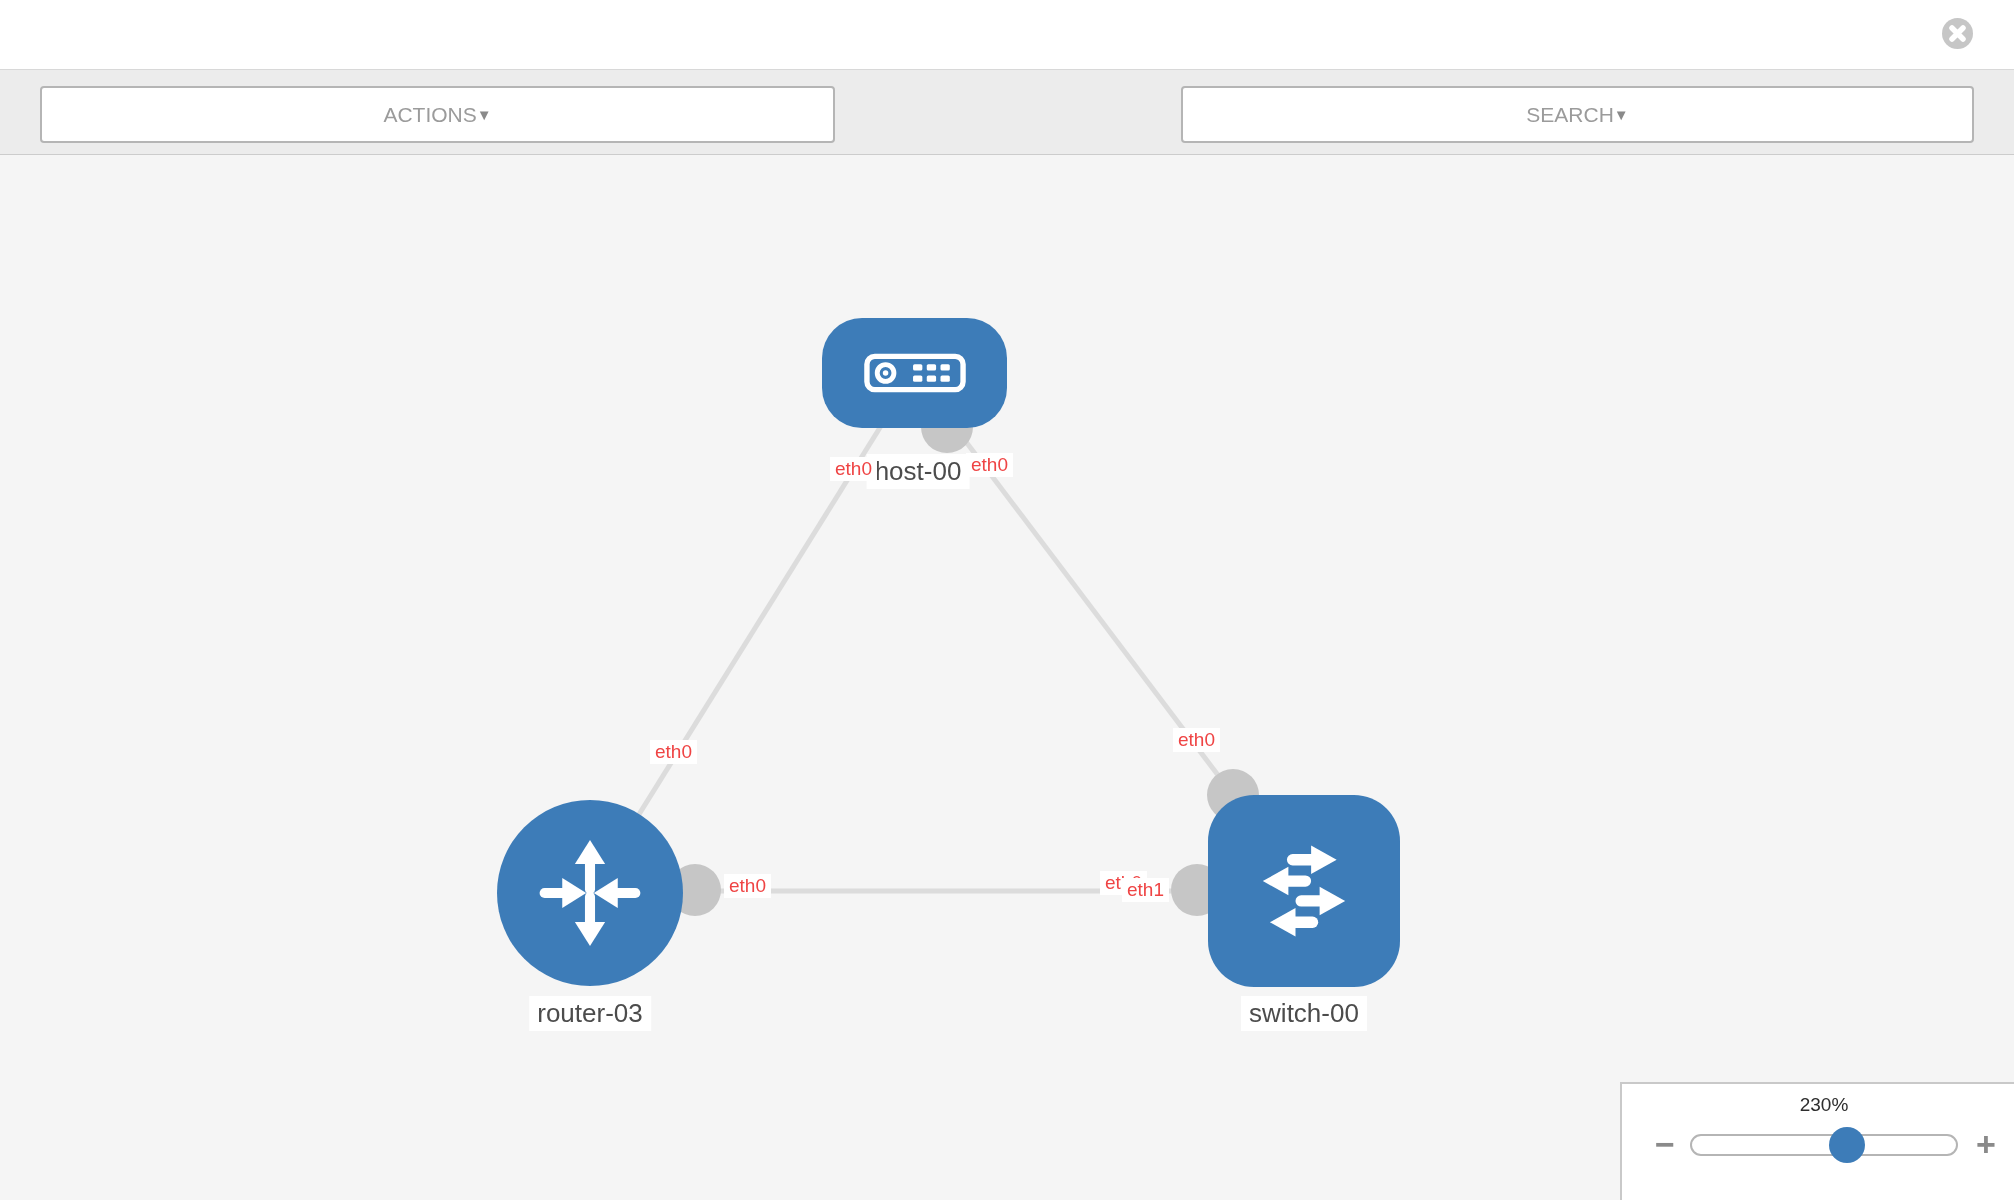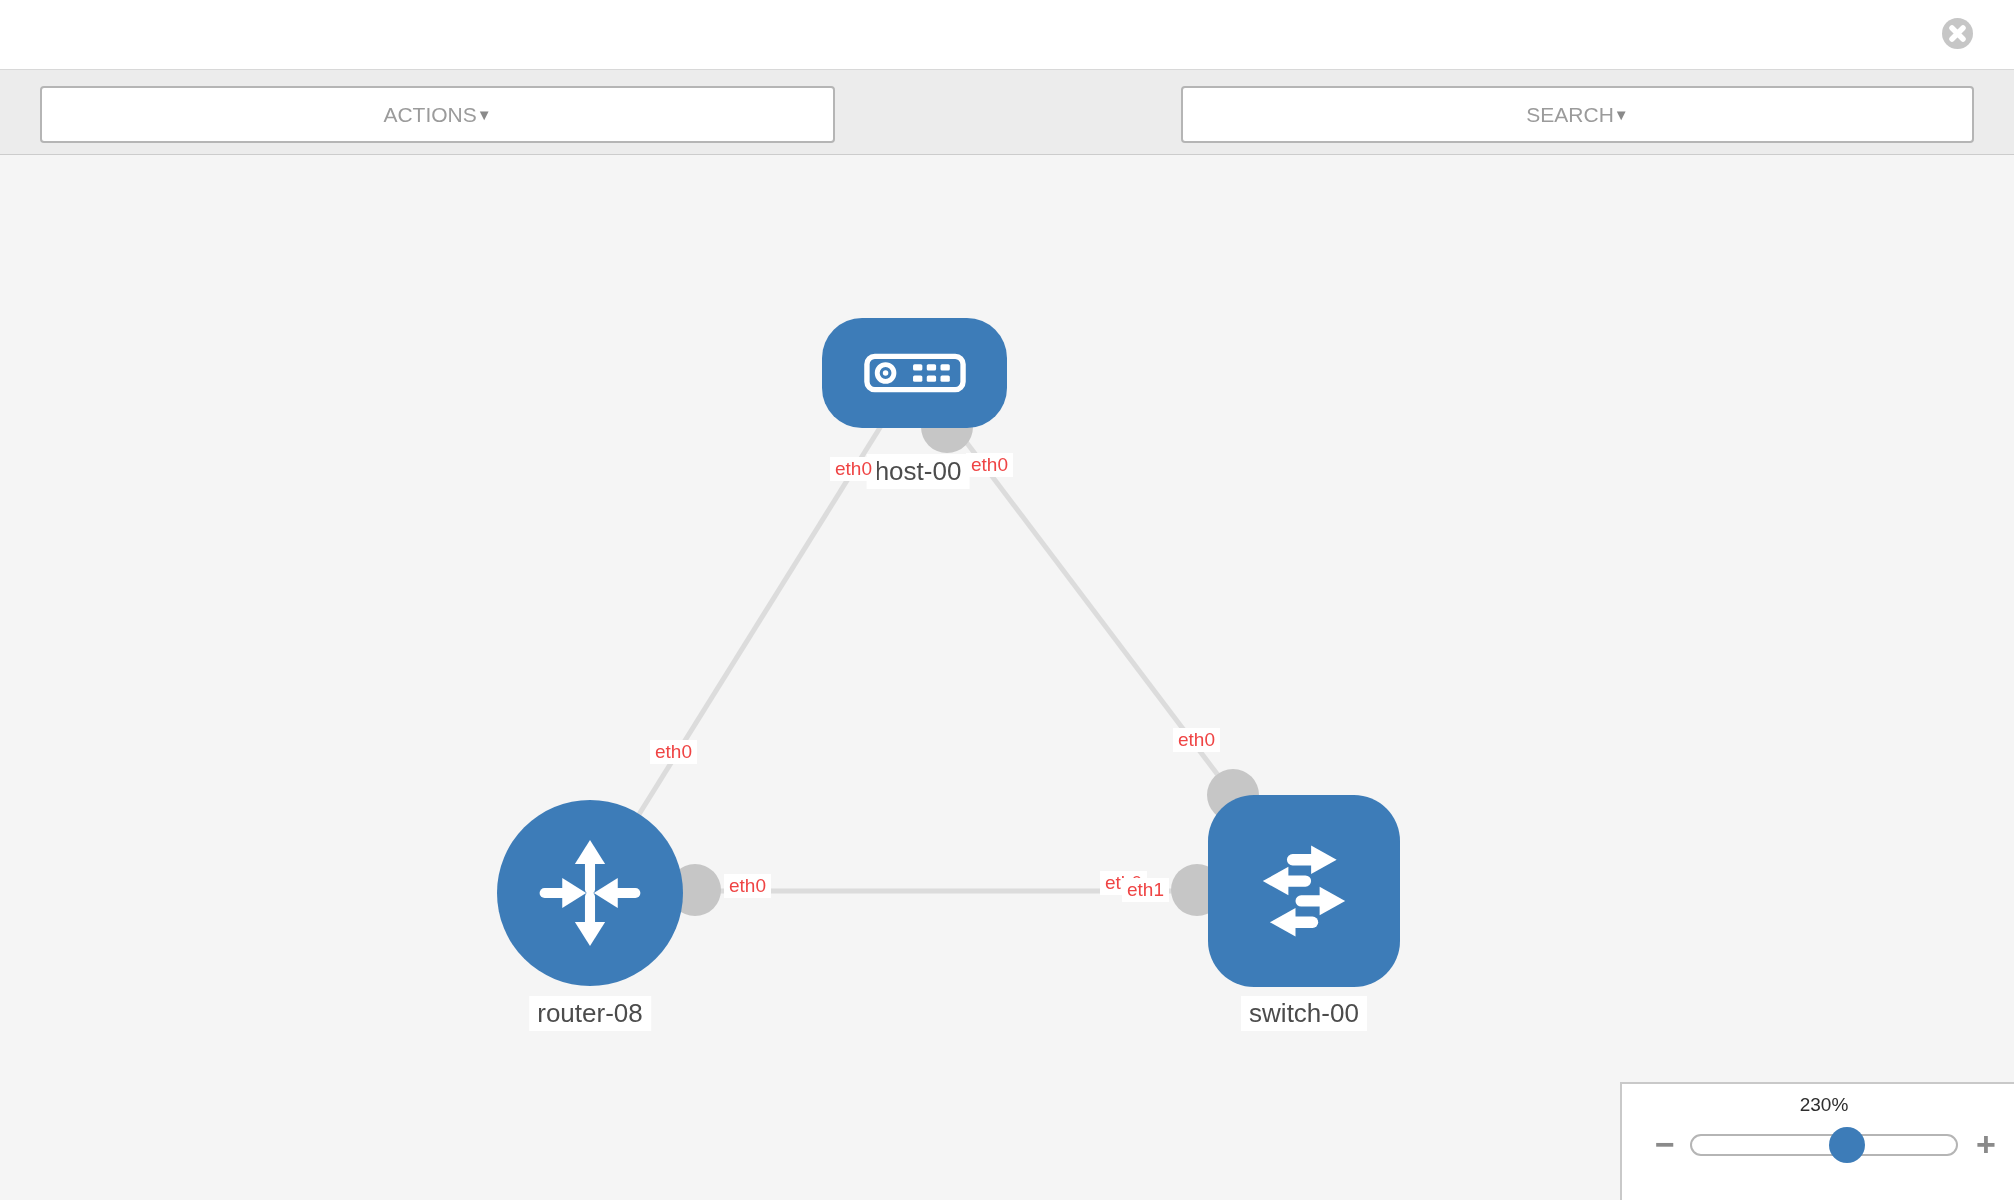--- a/index.html
+++ b/index.html
@@ -145,21 +145,21 @@
           <polygon points="21,43 39,53 39,33" stroke="none"></polygon>
         <path d="M48 57 L62 57"></path>
           <polygon points="79,57 61,67 61,47" stroke="none"></polygon>
         <path d="M56 72 L42 72"></path>
           <polygon points="26,72 44,82 44,62" stroke="none"></polygon>
       </g>
     </svg>
   </div>
 
   <div class="node-label" style="left:918px; top:285px;margin-top:14px;">host-00</div>
-  <div class="node-label" style="left:590px; top:841px;">router-08</div>
+  <div class="node-label" style="left:590px; top:841px;">router-03</div>
   <div class="node-label" style="left:1304px; top:841px;">switch-00</div>
 
   <div>
       <span class="chip" style="left: 830px; top: 302px;">eth0</span>
       <span class="chip" style="left: 966px; top: 298px;">eth0</span>
       <span class="chip" style="left: 650px; top: 585px;">eth0</span>
       <span class="chip" style="left: 1173px; top: 573px;">eth0</span>
       <span class="chip" style="left: 724px; top: 719px;">eth0</span>
       <span class="chip" style="left: 1100px; top: 716px;">eth0</span>
       <span class="chip" style="left: 1122px; top: 723px;">eth1</span>

